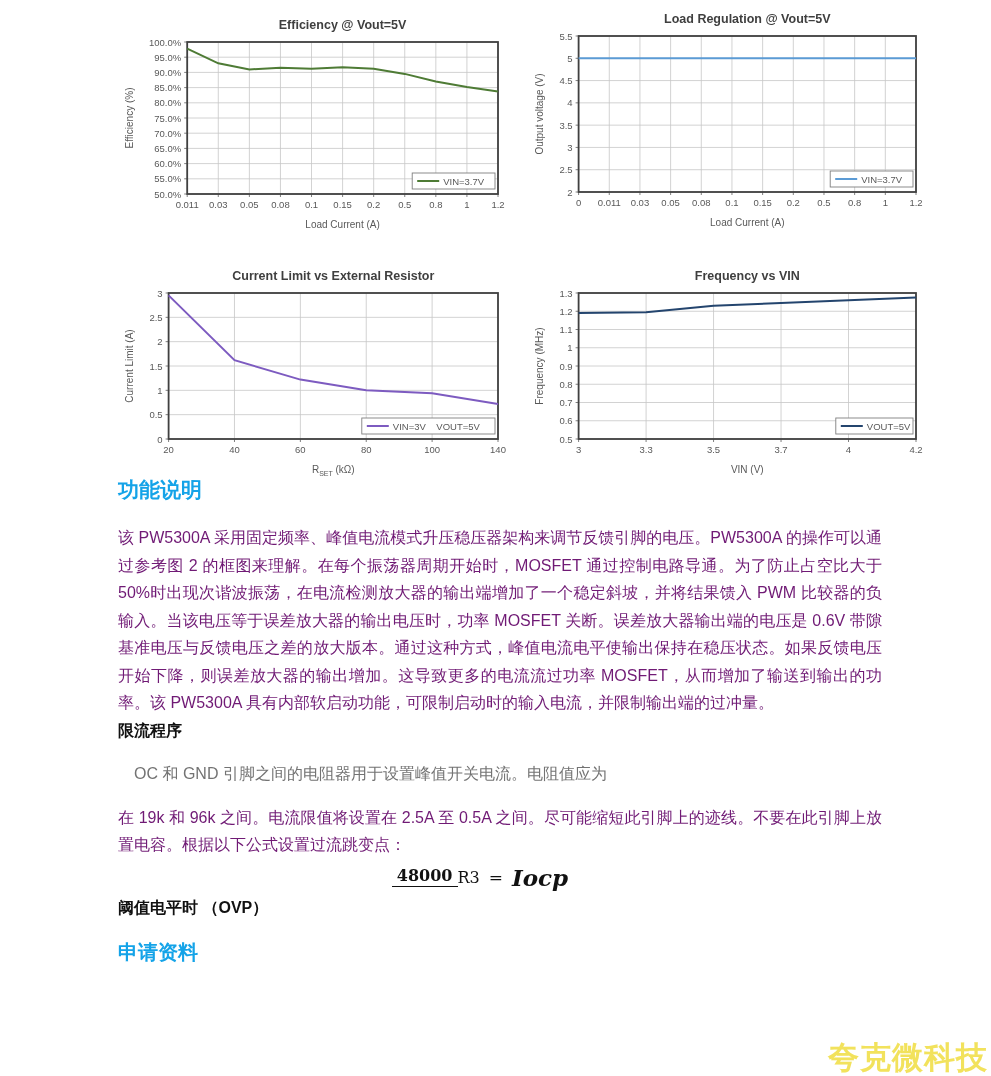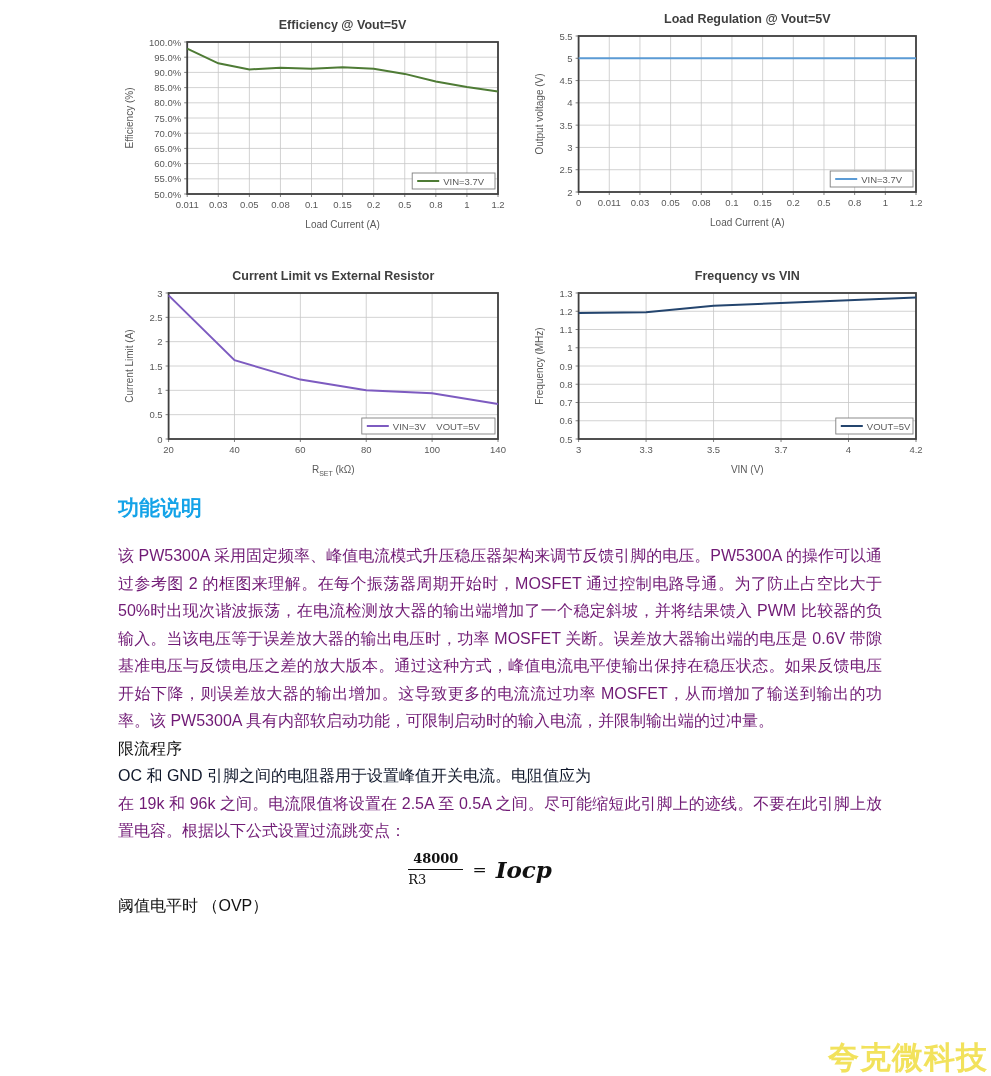--- a/index.html
+++ b/index.html
@@ -10,28 +10,28 @@
   .chart-c2{left:530px;top:6px;}
   .chart-c3{left:120px;top:263px;}
   .chart-c4{left:530px;top:263px;}
   svg .grid{stroke:#c6c6c6;stroke-width:0.8;}
   svg .tick{stroke:#7f7f7f;stroke-width:1;}
   svg .frame{fill:none;stroke:#404040;stroke-width:1.8;}
   svg .tlab{font-family:"Liberation Sans",sans-serif;font-size:9.5px;fill:#595959;}
   svg .title{font-family:"Liberation Sans",sans-serif;font-size:12.5px;font-weight:600;fill:#3f3f3f;}
   svg .alab{font-family:"Liberation Sans",sans-serif;font-size:10px;fill:#595959;}
   svg .legend-box{fill:#ffffff;stroke:#7f7f7f;stroke-width:0.9;}
-  .text-col{position:absolute;left:118px;top:494px;width:764px;color:#2b2b2b;}
+  .text-col{position:absolute;left:118px;top:476px;width:764px;color:#2b2b2b;}
   .h-blue{font-size:21px;font-weight:700;margin:0 0 20px 0;}
   .body-p{font-size:16px;line-height:27.5px;text-align:justify;margin:0;color:#701a75;}
-  .body-line{font-size:16px;line-height:27.5px;margin:0;color:#0f172a;}
-  .h-sub{font-size:16px;line-height:27.5px;font-weight:400;margin:0;color:#111111;}
+  .body-line{font-size:16px;line-height:27.5px;margin:16px;color:#737373;}
+  .h-sub{font-size:16px;line-height:27.5px;font-weight:700;margin:0;color:#111111;}
   .formula{display:flex;justify-content:center;align-items:center;gap:9px;
            margin:5px 40px 3px 0;font-family:"DejaVu Serif",serif;color:#111111;}
-  .frac{display:inline-flex;flex-direction:column;align-items:flex-start;font-size:13px;line-height:18px;}
+  .frac{display:inline-flex;align-items:center;font-size:16px;line-height:18px;}
   .frac .num{font-weight:700;border-bottom:1.6px solid #111111;padding:0 5px 1px 5px;}
   .frac .den{font-weight:400;padding-top:1px;}
   .formula .eq{font-size:17px;}
   .formula .res{font-size:23px;font-style:italic;font-weight:700;}
   .h-apply{font-size:20px;font-weight:700;margin:18px 0 0 0;}
   .watermark{position:absolute;right:3px;bottom:-3px;font-size:31px;font-weight:700;
              letter-spacing:1px;}
 </style>
 </head>
 <body>
@@ -301,16 +301,17 @@
       <span class="frac">
         <span class="num">48000</span>
         <span class="den">R3</span>
       </span>
       <span class="eq">=</span>
       <span class="res">Iocp</span>
     </div>
 
     <h3 class="h-sub">阈值电平时 （OVP）</h3>
 
+    <h2 class="h-blue h-apply" style="color: rgb(20, 163, 232);">申请资料</h2>
   </div>
 
   <div class="watermark" style="color: rgb(242, 226, 92);">夸克微科技</div>
 </div>
 
 </body></html>

